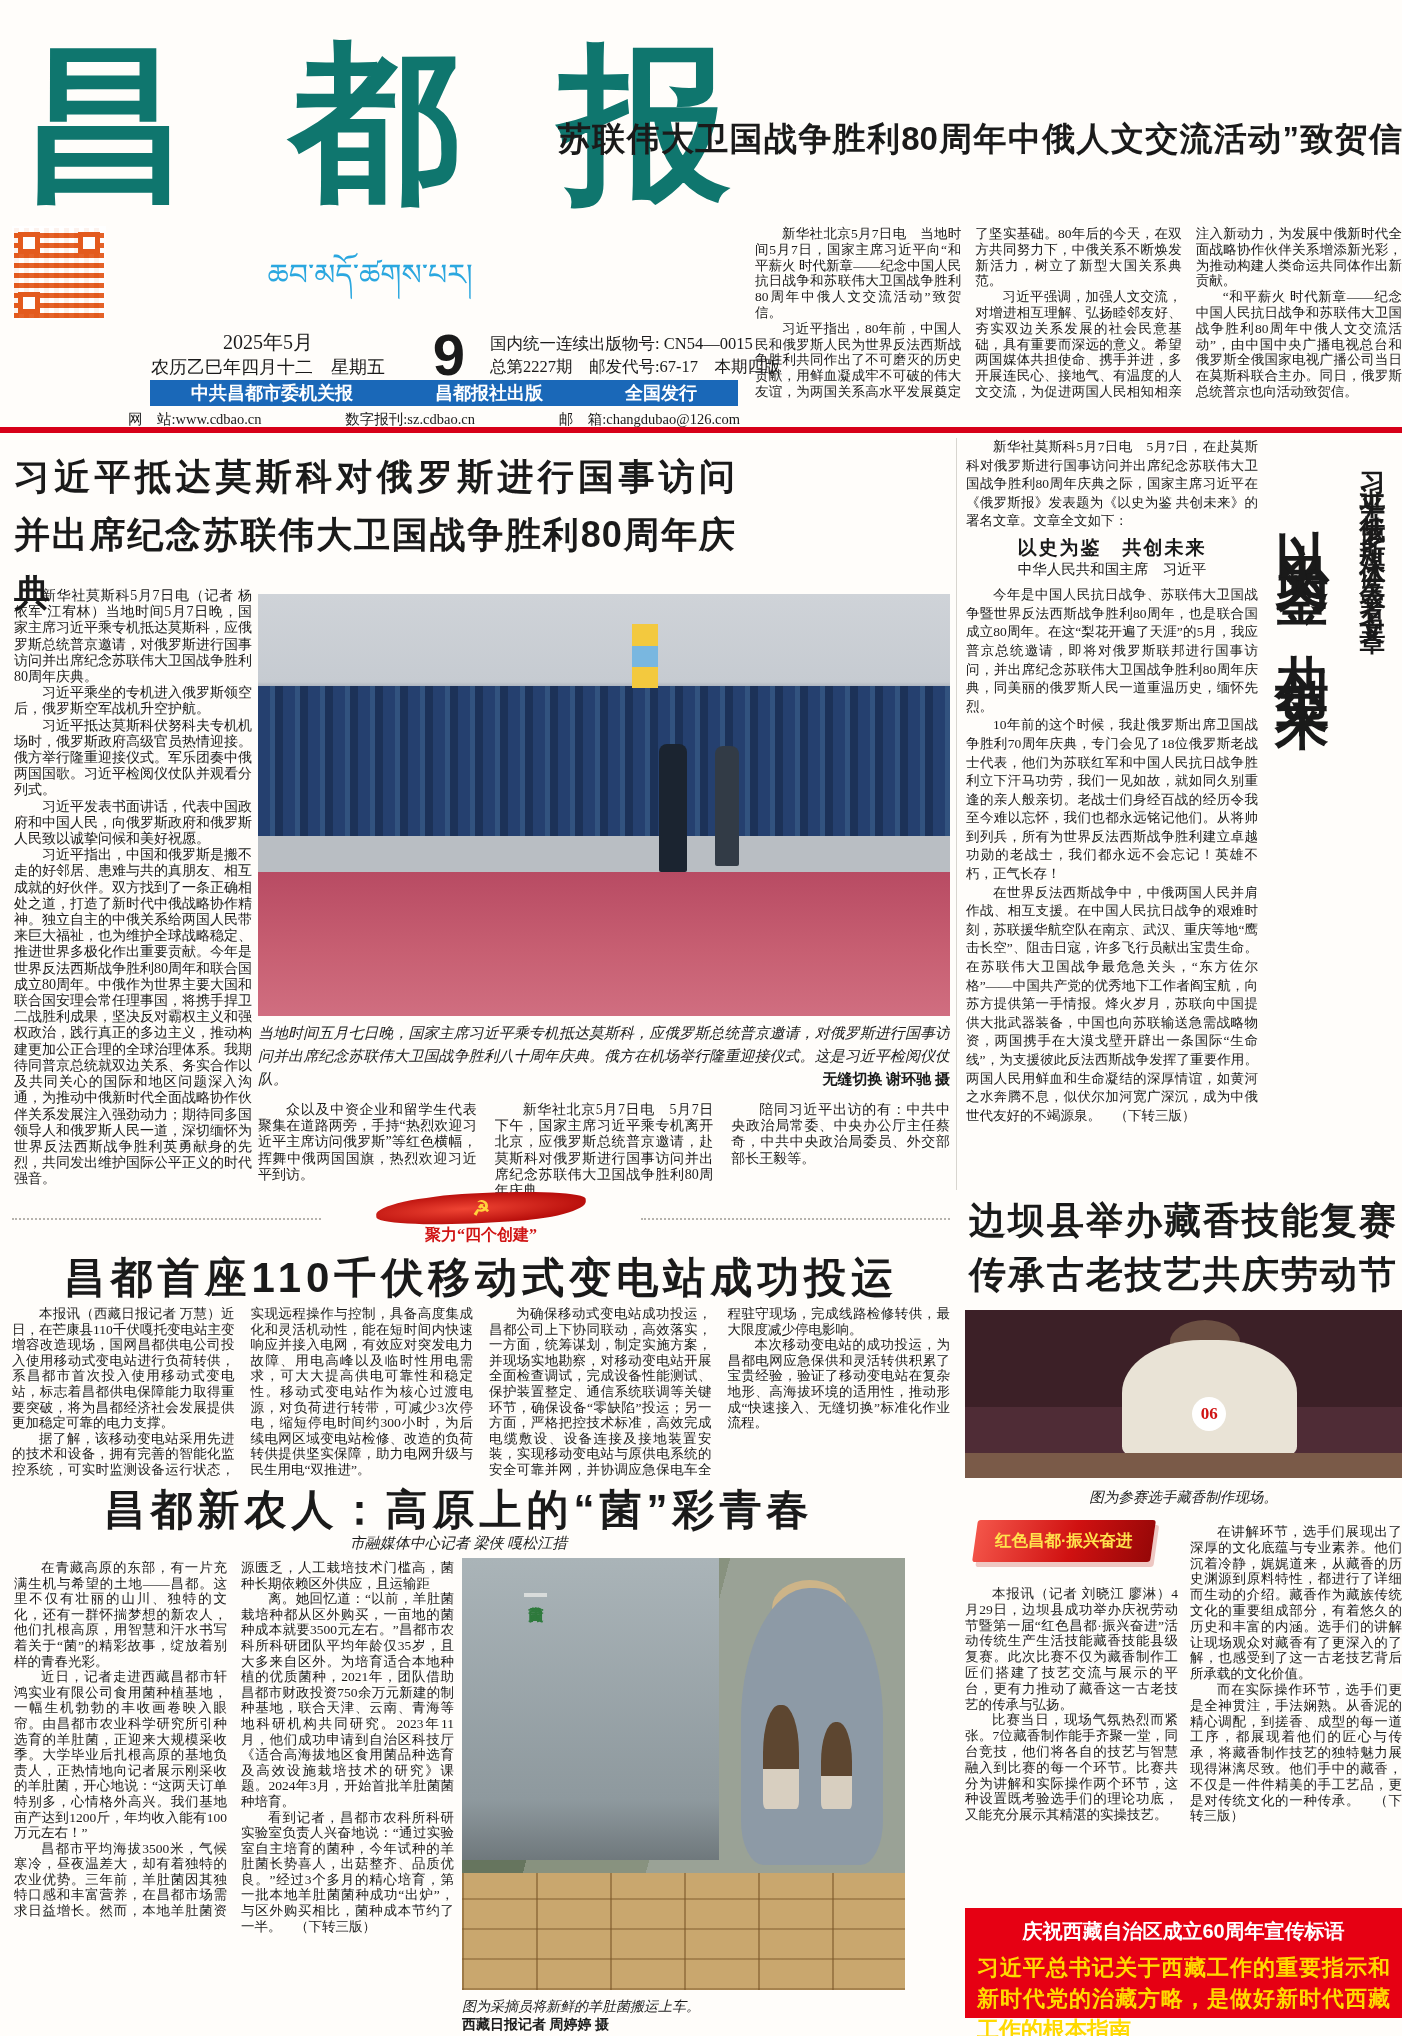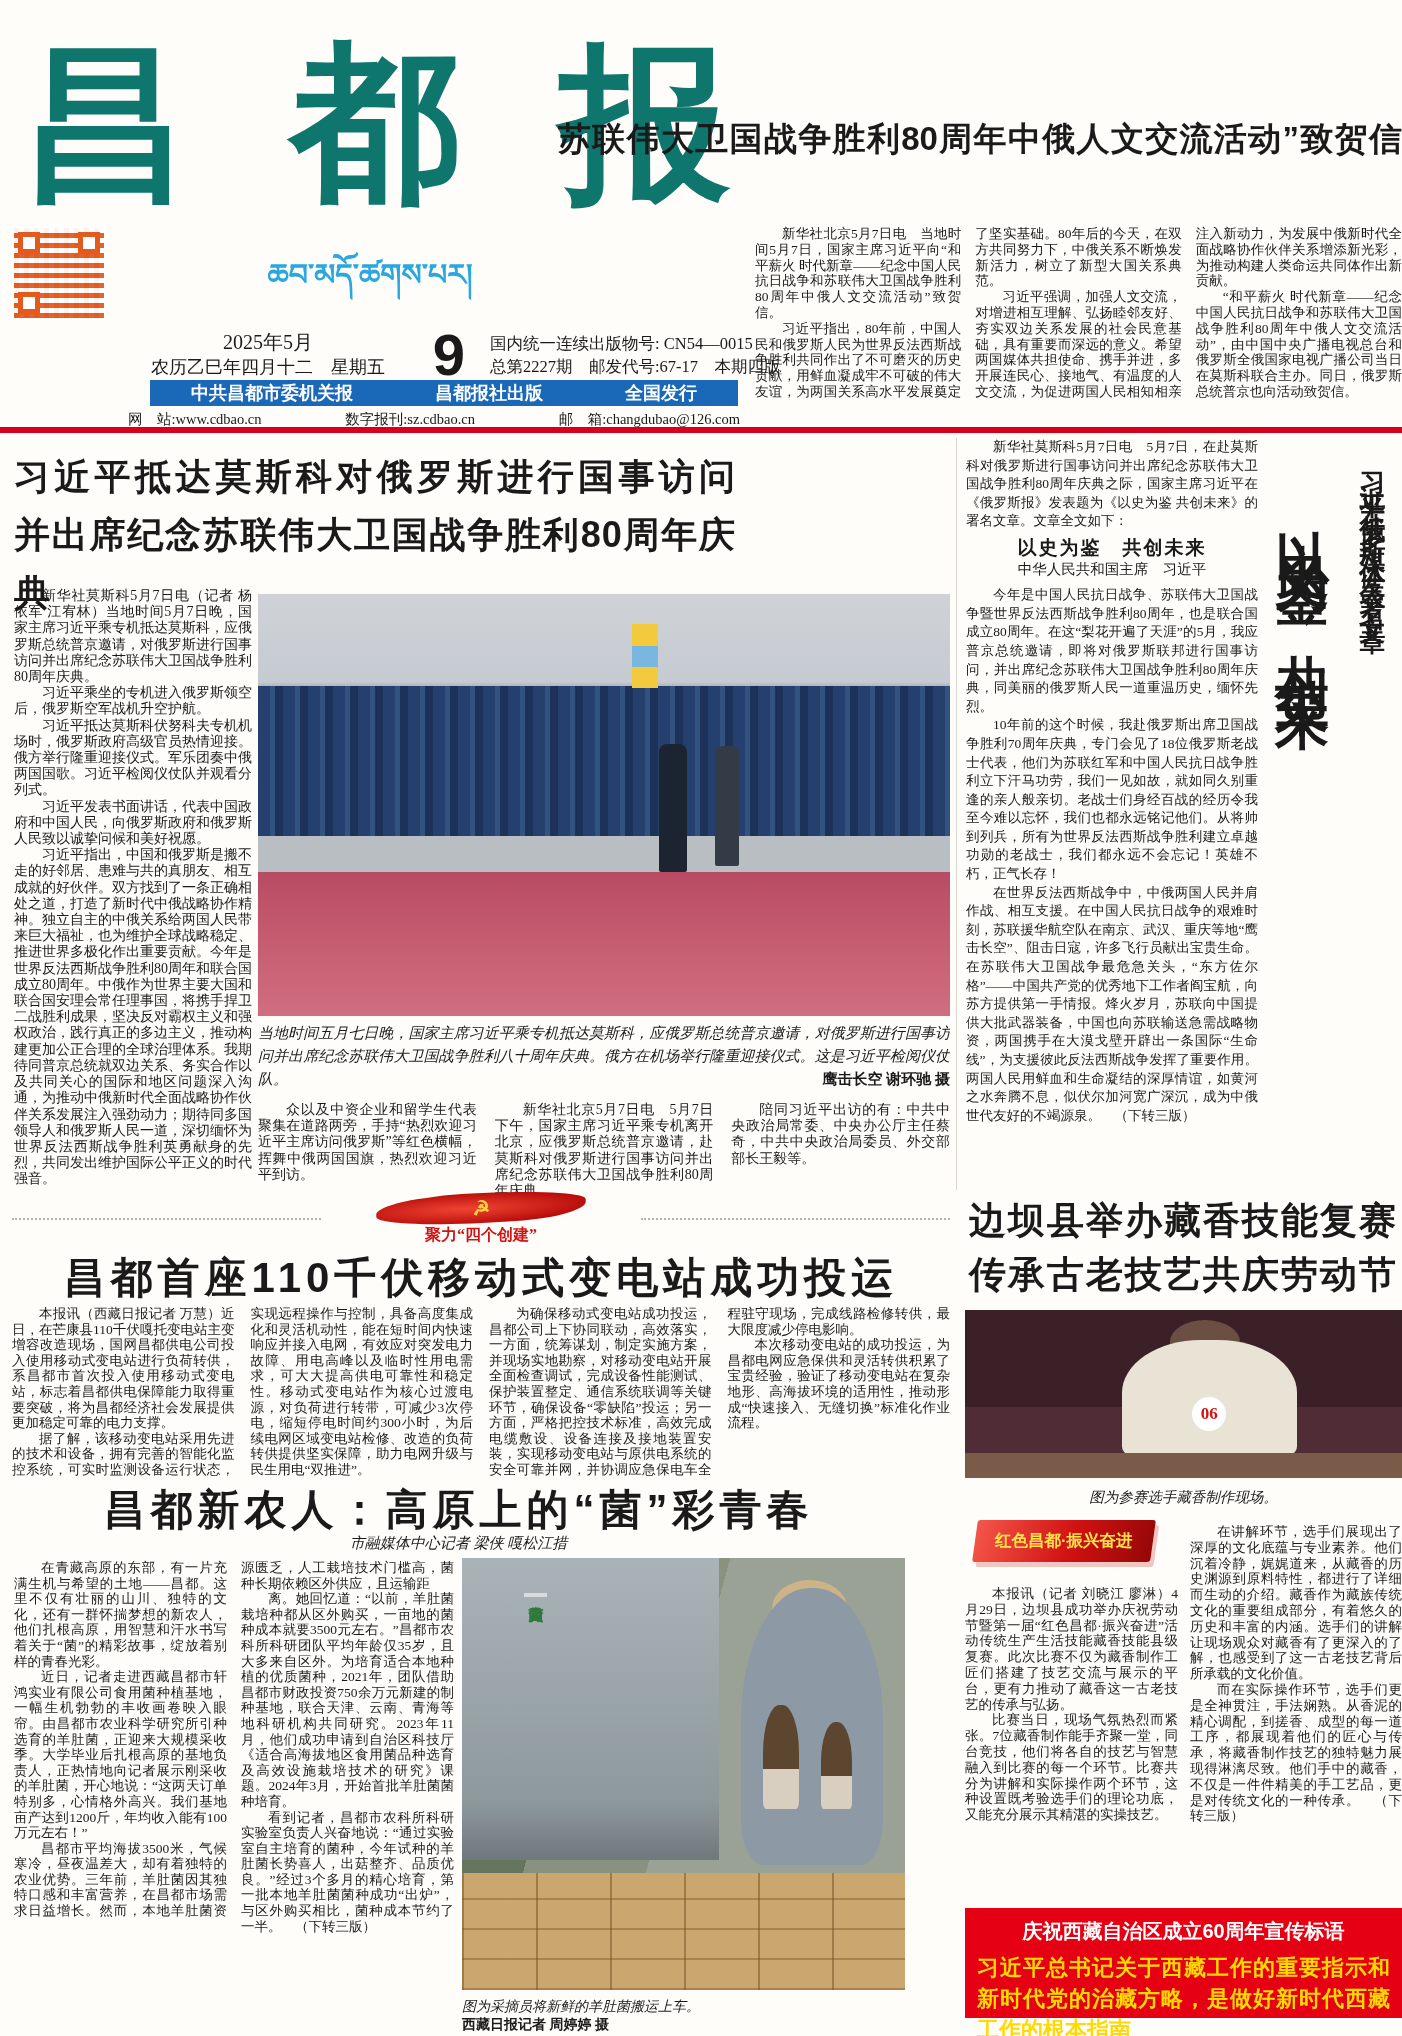--- a/index.html
+++ b/index.html
@@ -4,21 +4,21 @@
 <style>
   html,body{margin:0;padding:0;background:#e8e8e4;}
   #page{position:relative;width:1402px;height:2036px;background:#fffdfa;margin:0 auto;overflow:hidden;
         font-family:"Liberation Serif","DejaVu Serif",serif;color:#1a1a1a;}
   .abs{position:absolute;}
   .sans{font-family:"Liberation Sans","DejaVu Sans",sans-serif;}
   
   .paper-title{left:20px;top:10px;width:745px;height:230px;font-size:170px;line-height:225px;
     font-weight:bold;color:#0f766e;letter-spacing:100px;white-space:nowrap;font-family:"DejaVu Serif",serif;}
   .tibetan{left:150px;top:252px;width:440px;height:46px;text-align:center;font-size:30px;line-height:46px;
-    color:#2ba7df;font-weight:bold;}
+    color:#2ba7df;font-weight:normal;}
   .qr{left:14px;top:228px;width:90px;height:90px;background:
       repeating-linear-gradient(0deg,rgba(227,90,30,.95) 0 5px,rgba(255,255,255,.92) 5px 10px),
       repeating-linear-gradient(90deg,#e35a1e 0 5px,#fff 5px 10px);outline:2px solid #fff;}
   .qr .eye{position:absolute;width:22px;height:22px;border:5px solid #e35a1e;background:#fff;box-sizing:border-box;}
   .date-block{left:118px;top:330px;width:300px;text-align:center;}
   .date-block .d1{font-size:20px;line-height:24px;}
   .date-block .d2{font-size:18px;line-height:26px;}
   .day-num{left:420px;top:326px;width:58px;font-size:58px;line-height:58px;font-weight:bold;text-align:center;}
   .issue-block{left:490px;top:332px;width:330px;}
   .issue-block div{font-size:16.5px;line-height:23px;}
@@ -177,21 +177,21 @@
   <div class="abs photo-main">
     <div class="guards"></div>
     <div class="flag"></div>
     <div class="tarmac"></div>
     <div class="carpet"></div>
     <div class="fig1"></div>
     <div class="fig2"></div>
   </div>
   <div class="abs main-cap">
     <p>当地时间五月七日晚，国家主席习近平乘专机抵达莫斯科，应俄罗斯总统普京邀请，对俄罗斯进行国事访问并出席纪念苏联伟大卫国战争胜利八十周年庆典。俄方在机场举行隆重迎接仪式。这是习近平检阅仪仗队。</p>
-    <span class="main-credit">鹰击长空 谢环驰 摄</span>
+    <span class="main-credit">无缝切换 谢环驰 摄</span>
   </div>
   <div class="abs cols main-bottom">
       <p>众以及中资企业和留学生代表聚集在道路两旁，手持“热烈欢迎习近平主席访问俄罗斯”等红色横幅，挥舞中俄两国国旗，热烈欢迎习近平到访。</p>
       <p>新华社北京5月7日电　5月7日下午，国家主席习近平乘专机离开北京，应俄罗斯总统普京邀请，赴莫斯科对俄罗斯进行国事访问并出席纪念苏联伟大卫国战争胜利80周年庆典。</p>
       <p>陪同习近平出访的有：中共中央政治局常委、中央办公厅主任蔡奇，中共中央政治局委员、外交部部长王毅等。</p>
     </div>
 
   <div class="abs vdivider"></div>
 
   <div class="abs signed">

